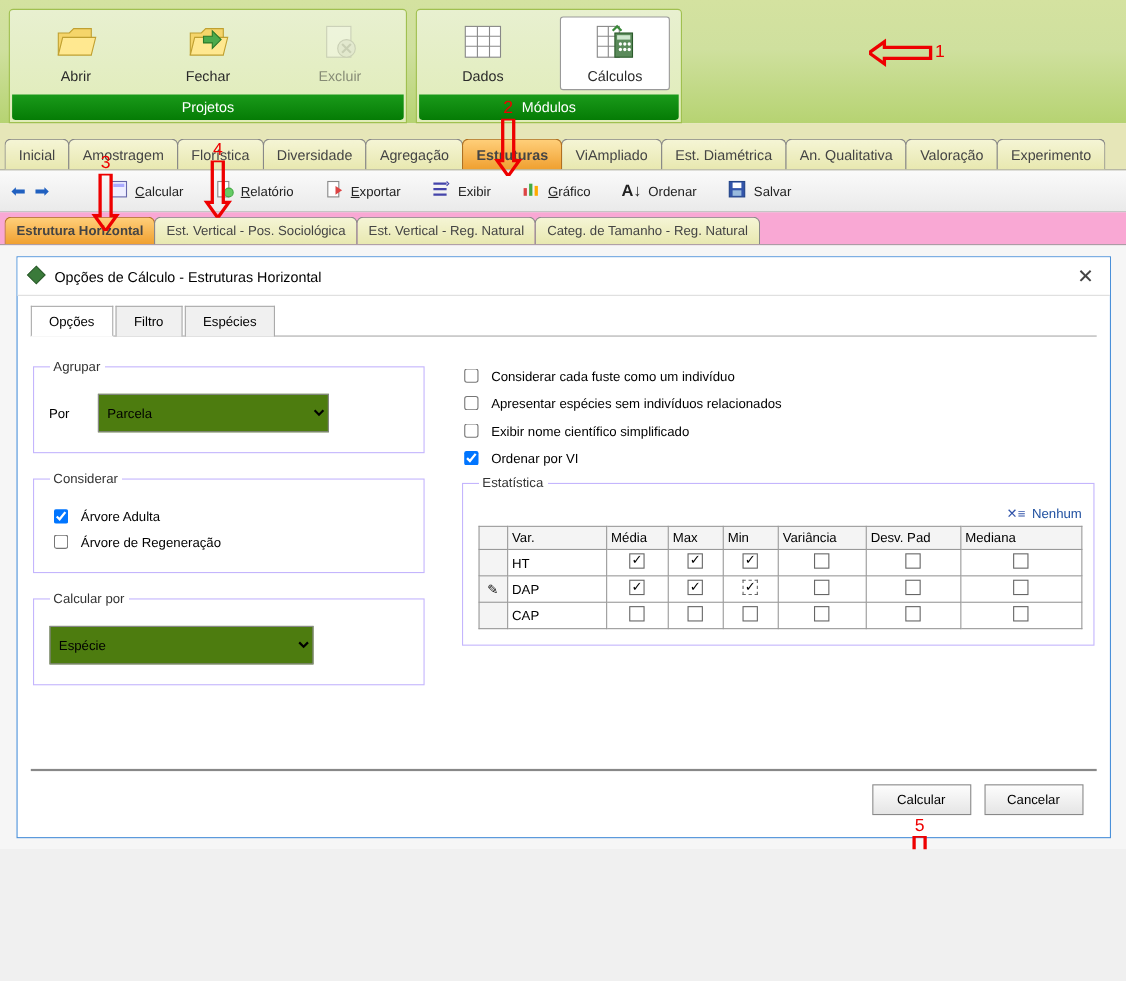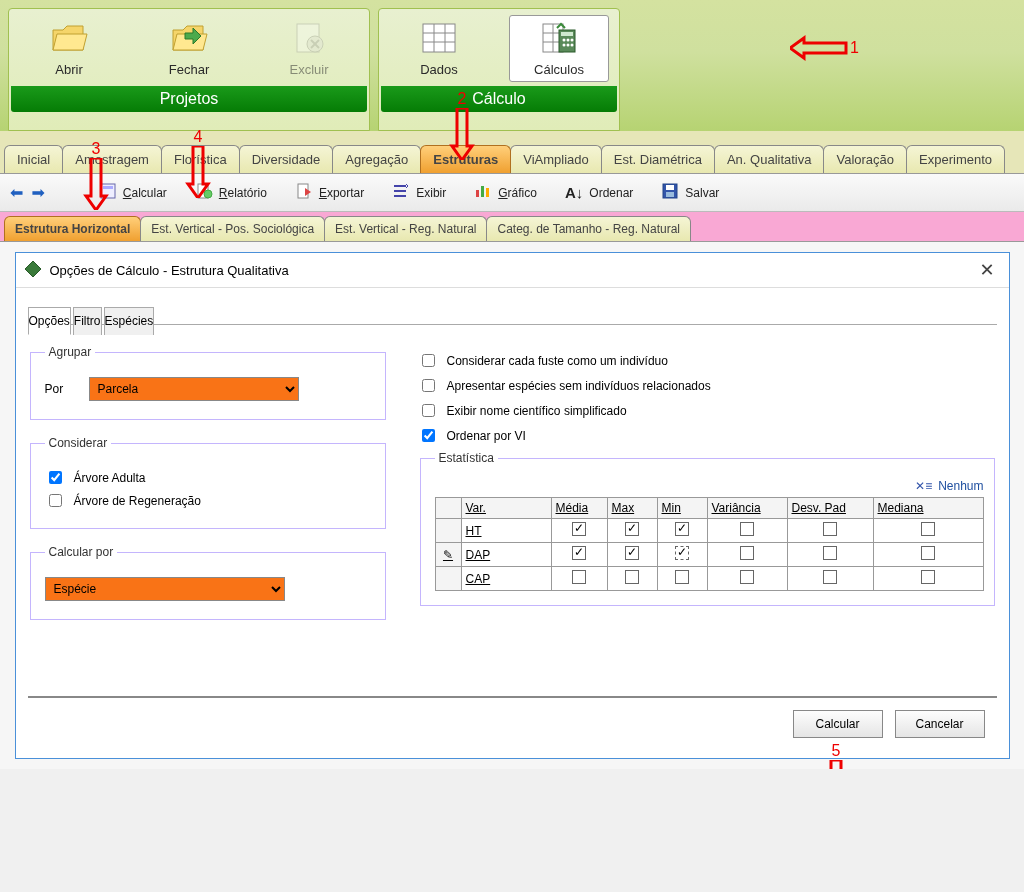--- a/index.html
+++ b/index.html
@@ -42,24 +42,24 @@
   .ribbon-item .icon-box {
     width: 48px; height: 36px; margin-bottom: 6px;
     display: flex; align-items: center; justify-content: center;
   }
   .ribbon-item-label { color: #2a2a2a; font-size: 13px; }
   .ribbon-group-title {
     background: #058a05;
     background: linear-gradient(to bottom, #1a9a1a, #057c05);
     color: #fff;
     text-align: center;
-    font-size: 16px;
+    font-size: 13px;
     padding: 4px 0;
     border-radius: 0 0 3px 3px;
-    margin: 0 2px 18px 2px;
+    margin: 0 2px 2px 2px;
   }
 
   
   .main-tabs {
     display: flex;
     align-items: flex-end;
     background: #e6e6b8;
     padding: 14px 4px 0 4px;
     border-bottom: 1px solid #999;
     gap: 0;
@@ -159,28 +159,28 @@
     padding: 0 6px;
   }
   .dialog-body { padding: 8px 12px; }
 
   .dlg-tabs {
     display: flex;
     border-bottom: 1px solid #aaa;
     margin-bottom: 20px;
   }
   .dlg-tab {
-    padding: 6px 0;
+    padding: 6px 16px;
     border: 1px solid #aaa;
     border-bottom: none;
     background: #f0f0f0;
     margin-right: 2px;
     cursor: pointer;
     position: relative;
-    top: 11px;
+    top: 1px;
   }
   .dlg-tab.active {
     background: #fff;
     border-bottom: 1px solid #fff;
   }
 
   .dlg-content {
     display: flex;
     gap: 30px;
   }
@@ -192,43 +192,42 @@
     margin-bottom: 16px;
     padding: 14px 10px 14px 14px;
   }
   fieldset legend { padding: 0 4px; color: #333; }
 
   .row { display: flex; align-items: center; gap: 8px; margin: 4px 0; }
   .row label { min-width: 36px; }
   select {
     border: 1px solid #888;
     padding: 2px 4px;
-    height: 24px;
-    background: #f97316;
+    height: 35px;
+    background: #4d7c0f;
     width: 210px;
   }
   input[type="checkbox"] { margin-right: 4px; }
 
   .checklist .row { margin: 6px 0; }
 
   
   .stat-header {
     display: flex;
     justify-content: flex-end;
     margin-bottom: 4px;
     align-items: center;
     gap: 6px;
     color: #2050a0;
     cursor: pointer;
   }
   table.stat {
     border-collapse: collapse;
     width: 100%;
     table-layout: fixed;
-    text-decoration: underline;
   }
   table.stat th, table.stat td {
     border: 1px solid #999;
     padding: 3px 4px;
     text-align: left;
     font-size: 12px;
     height: 20px;
   }
   table.stat th { background: #f4f4f4; font-weight: normal; }
   table.stat td.center { text-align: center; }
@@ -339,21 +338,21 @@
               <circle cx="33" cy="20" r="1.5" fill="#fff"></circle>
               <circle cx="25" cy="25" r="1.5" fill="#fff"></circle>
               <circle cx="29" cy="25" r="1.5" fill="#fff"></circle>
               <circle cx="33" cy="25" r="1.5" fill="#fff"></circle>
               <polyline points="18,8 22,4 26,8" fill="none" stroke="#3a8a3a" stroke-width="2"></polyline>
             </svg>
         </div>
         <span class="ribbon-item-label">Cálculos</span>
       </div>
     </div>
-    <div class="ribbon-group-title">Cálculo</div>
+    <div class="ribbon-group-title">Módulos</div>
   </div>
 </div>
 
 <div class="main-tabs">
   <div class="main-tab">Inicial</div>
   <div class="main-tab">Amostragem</div>
   <div class="main-tab">Florística</div>
   <div class="main-tab">Diversidade</div>
   <div class="main-tab">Agregação</div>
   <div class="main-tab active">Estruturas</div>
@@ -441,21 +440,21 @@
 </div>
 
 <div class="dialog-area">
   <div class="dialog">
     <div class="dialog-titlebar">
       <span>
         <svg width186="" width="18" height="18">
             <polygon points="9,1 17,9 9,17 1,9" fill="#3a7a3a" stroke="#285a28"></polygon>
           </svg>
       </span>
-      <span class="dialog-title">Opções de Cálculo - Estrutura Qualitativa</span>
+      <span class="dialog-title">Opções de Cálculo - Estruturas Horizontal</span>
       <span class="dialog-close">✕</span>
     </div>
     <div class="dialog-body">
       <div class="dlg-tabs">
         <div class="dlg-tab active">Opções</div>
         <div class="dlg-tab">Filtro</div>
         <div class="dlg-tab">Espécies</div>
       </div>
 
       <div class="dlg-content">

